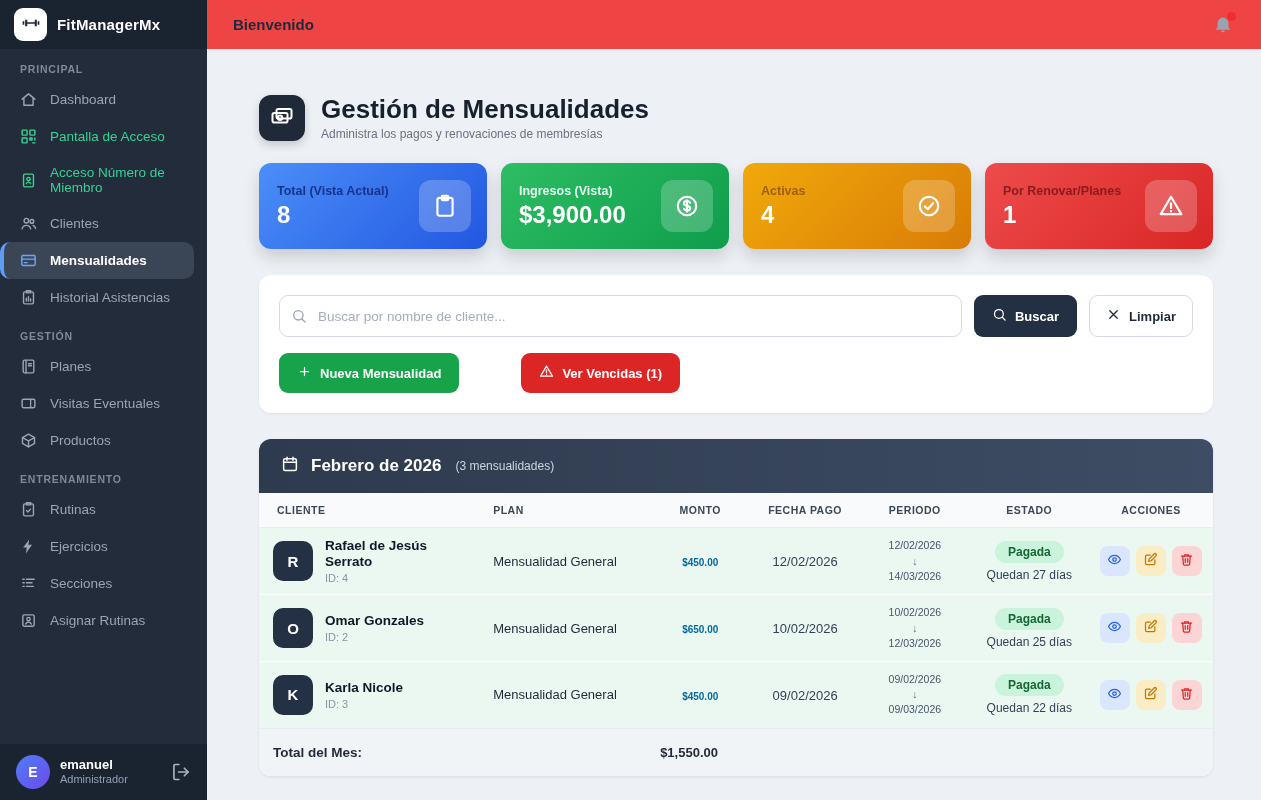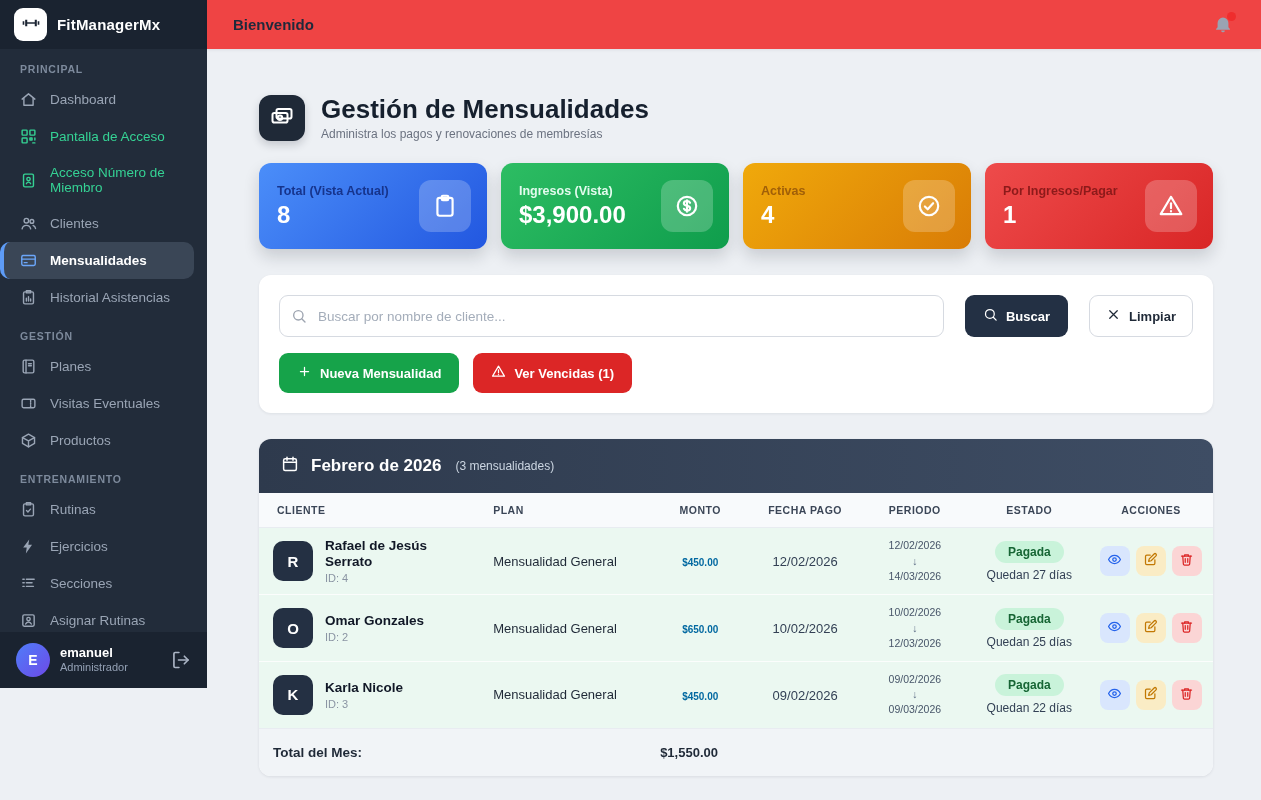--- a/index.html
+++ b/index.html
@@ -1,21 +1,21 @@
 <!DOCTYPE html>
 <html><head>
 <meta charset="utf-8">
 <style>
   * { box-sizing: border-box; }
   html,body { margin:0; padding:0; width:1261px; height:800px; overflow:hidden;
     font-family:"Liberation Sans", sans-serif; background:#edf0f4; }
   body { display:flex; }
 
   
-  .sidebar { width:207px; min-width:207px; height:688px; background:#222c3a;
+  .sidebar { width:207px; min-width:207px; height:800px; background:#222c3a;
     display:flex; flex-direction:column; color:#98a2b3; }
   .side-top { height:49px; background:#1a2330; display:flex; align-items:center;
     gap:10px; padding:0 14px; flex-shrink:0; }
   .logo-box { width:33px; height:33px; background:#ffffff; border-radius:9px;
     display:grid; place-items:center; color:#1d2634; }
   .logo-box svg { width:20px; height:20px; }
   .app-name { color:#fff; font-weight:700; font-size:15px; letter-spacing:.2px; }
   .side-nav { flex:1; overflow:hidden; padding-bottom:4px; }
   .nav-section-label { padding:14px 20px 6px; font-size:10.5px; font-weight:700;
     color:#7d8a9c; letter-spacing:.8px; text-transform:uppercase; }
@@ -74,37 +74,37 @@
   .stat-green  { background:linear-gradient(135deg,#2dbd63 0%,#0f9d4c 100%); }
   .stat-green  .stat-label { color:#e3fbee; }
   .stat-orange { background:linear-gradient(135deg,#f0a90b 0%,#d97c06 100%); }
   .stat-orange .stat-label { color:#a05f08; }
   .stat-red    { background:linear-gradient(135deg,#ee4b4b 0%,#d92626 100%); }
   .stat-red    .stat-label { color:#8c1a1a; }
 
   
   .search-card { background:#fff; border-radius:12px; padding:20px; margin-bottom:26px;
     box-shadow:0 1px 3px rgba(16,24,40,.07); }
-  .search-row { display:flex; gap:21px; margin-bottom:16px; }
+  .search-row { display:flex; gap:12px; margin-bottom:16px; }
   .input-wrap { flex:1; position:relative; }
   .input-wrap .ic-in { position:absolute; left:12px; top:50%; transform:translateY(-50%);
     color:#9ca3af; width:16px; height:16px; }
   .input-wrap .ic-in svg { width:16px; height:16px; }
   .search-input { width:100%; height:42px; border:1px solid #d6dae1; border-radius:9px;
     padding:0 14px 0 38px; font-size:13.5px; color:#374151; outline:none;
     font-family:"Liberation Sans", sans-serif; }
   .search-input::placeholder { color:#a4adba; }
   .btn { display:inline-flex; align-items:center; gap:8px; border:none; cursor:pointer;
     border-radius:9px; font-family:"Liberation Sans", sans-serif; font-weight:700; }
   .btn svg { width:15px; height:15px; }
   .btn-dark { background:#233044; color:#fff; height:42px; padding:0 18px; font-size:13px; }
   .btn-outline { background:#fff; color:#1f2937; border:1px solid #d6dae1; height:42px;
     padding:0 16px; font-size:13px; font-weight:600; }
   .btn-green { background:#16a34a; color:#fff; height:40px; padding:0 18px; font-size:13px; }
-  .btn-red { background:#dc2626; color:#fff; height:40px; padding:0 18px; font-size:13px; }
+  .btn-red { background:#dc2626; color:#fff; height:40px; padding:0 18px; font-size:13px;margin-left:48px; }
   .actions-row { display:flex; gap:14px; }
 
   
   .month-card { background:#fff; border-radius:12px; overflow:hidden;
     box-shadow:0 1px 3px rgba(16,24,40,.09); }
   .month-head { background:linear-gradient(90deg,#2e3a4d,#3e4d64); height:54px;
     display:flex; align-items:center; gap:12px; padding:0 22px; color:#fff; }
   .month-head svg { width:18px; height:18px; }
   .month-title { font-size:17px; font-weight:800; }
   .month-count { font-size:12px; color:#cbd5e1; margin-left:2px; }
@@ -363,21 +363,21 @@
        </div>
        <div class="stat-icon">
             <svg viewBox="0 0 24 24" fill="none" stroke="currentColor" stroke-width="2" stroke-linecap="round" stroke-linejoin="round">
               <circle cx="12" cy="12" r="8.5"></circle>
               <path d="M8.2 12.4l2.6 2.6 5-5.6"></path>
             </svg>
           </div>
      </div>
         <div class="stat-card stat-red">
        <div>
-         <div class="stat-label">Por Ingresos/Pagar</div>
+         <div class="stat-label">Por Renovar/Planes</div>
          <div class="stat-value">1</div>
        </div>
        <div class="stat-icon">
             <svg viewBox="0 0 24 24" fill="none" stroke="currentColor" stroke-width="2" stroke-linecap="round" stroke-linejoin="round">
               <path d="M12 3.5L2.5 19.5h19z"></path>
               <path d="M12 9.5V14"></path>
               <path d="M12 16.8v.2"></path>
             </svg>
           </div>
      </div>

